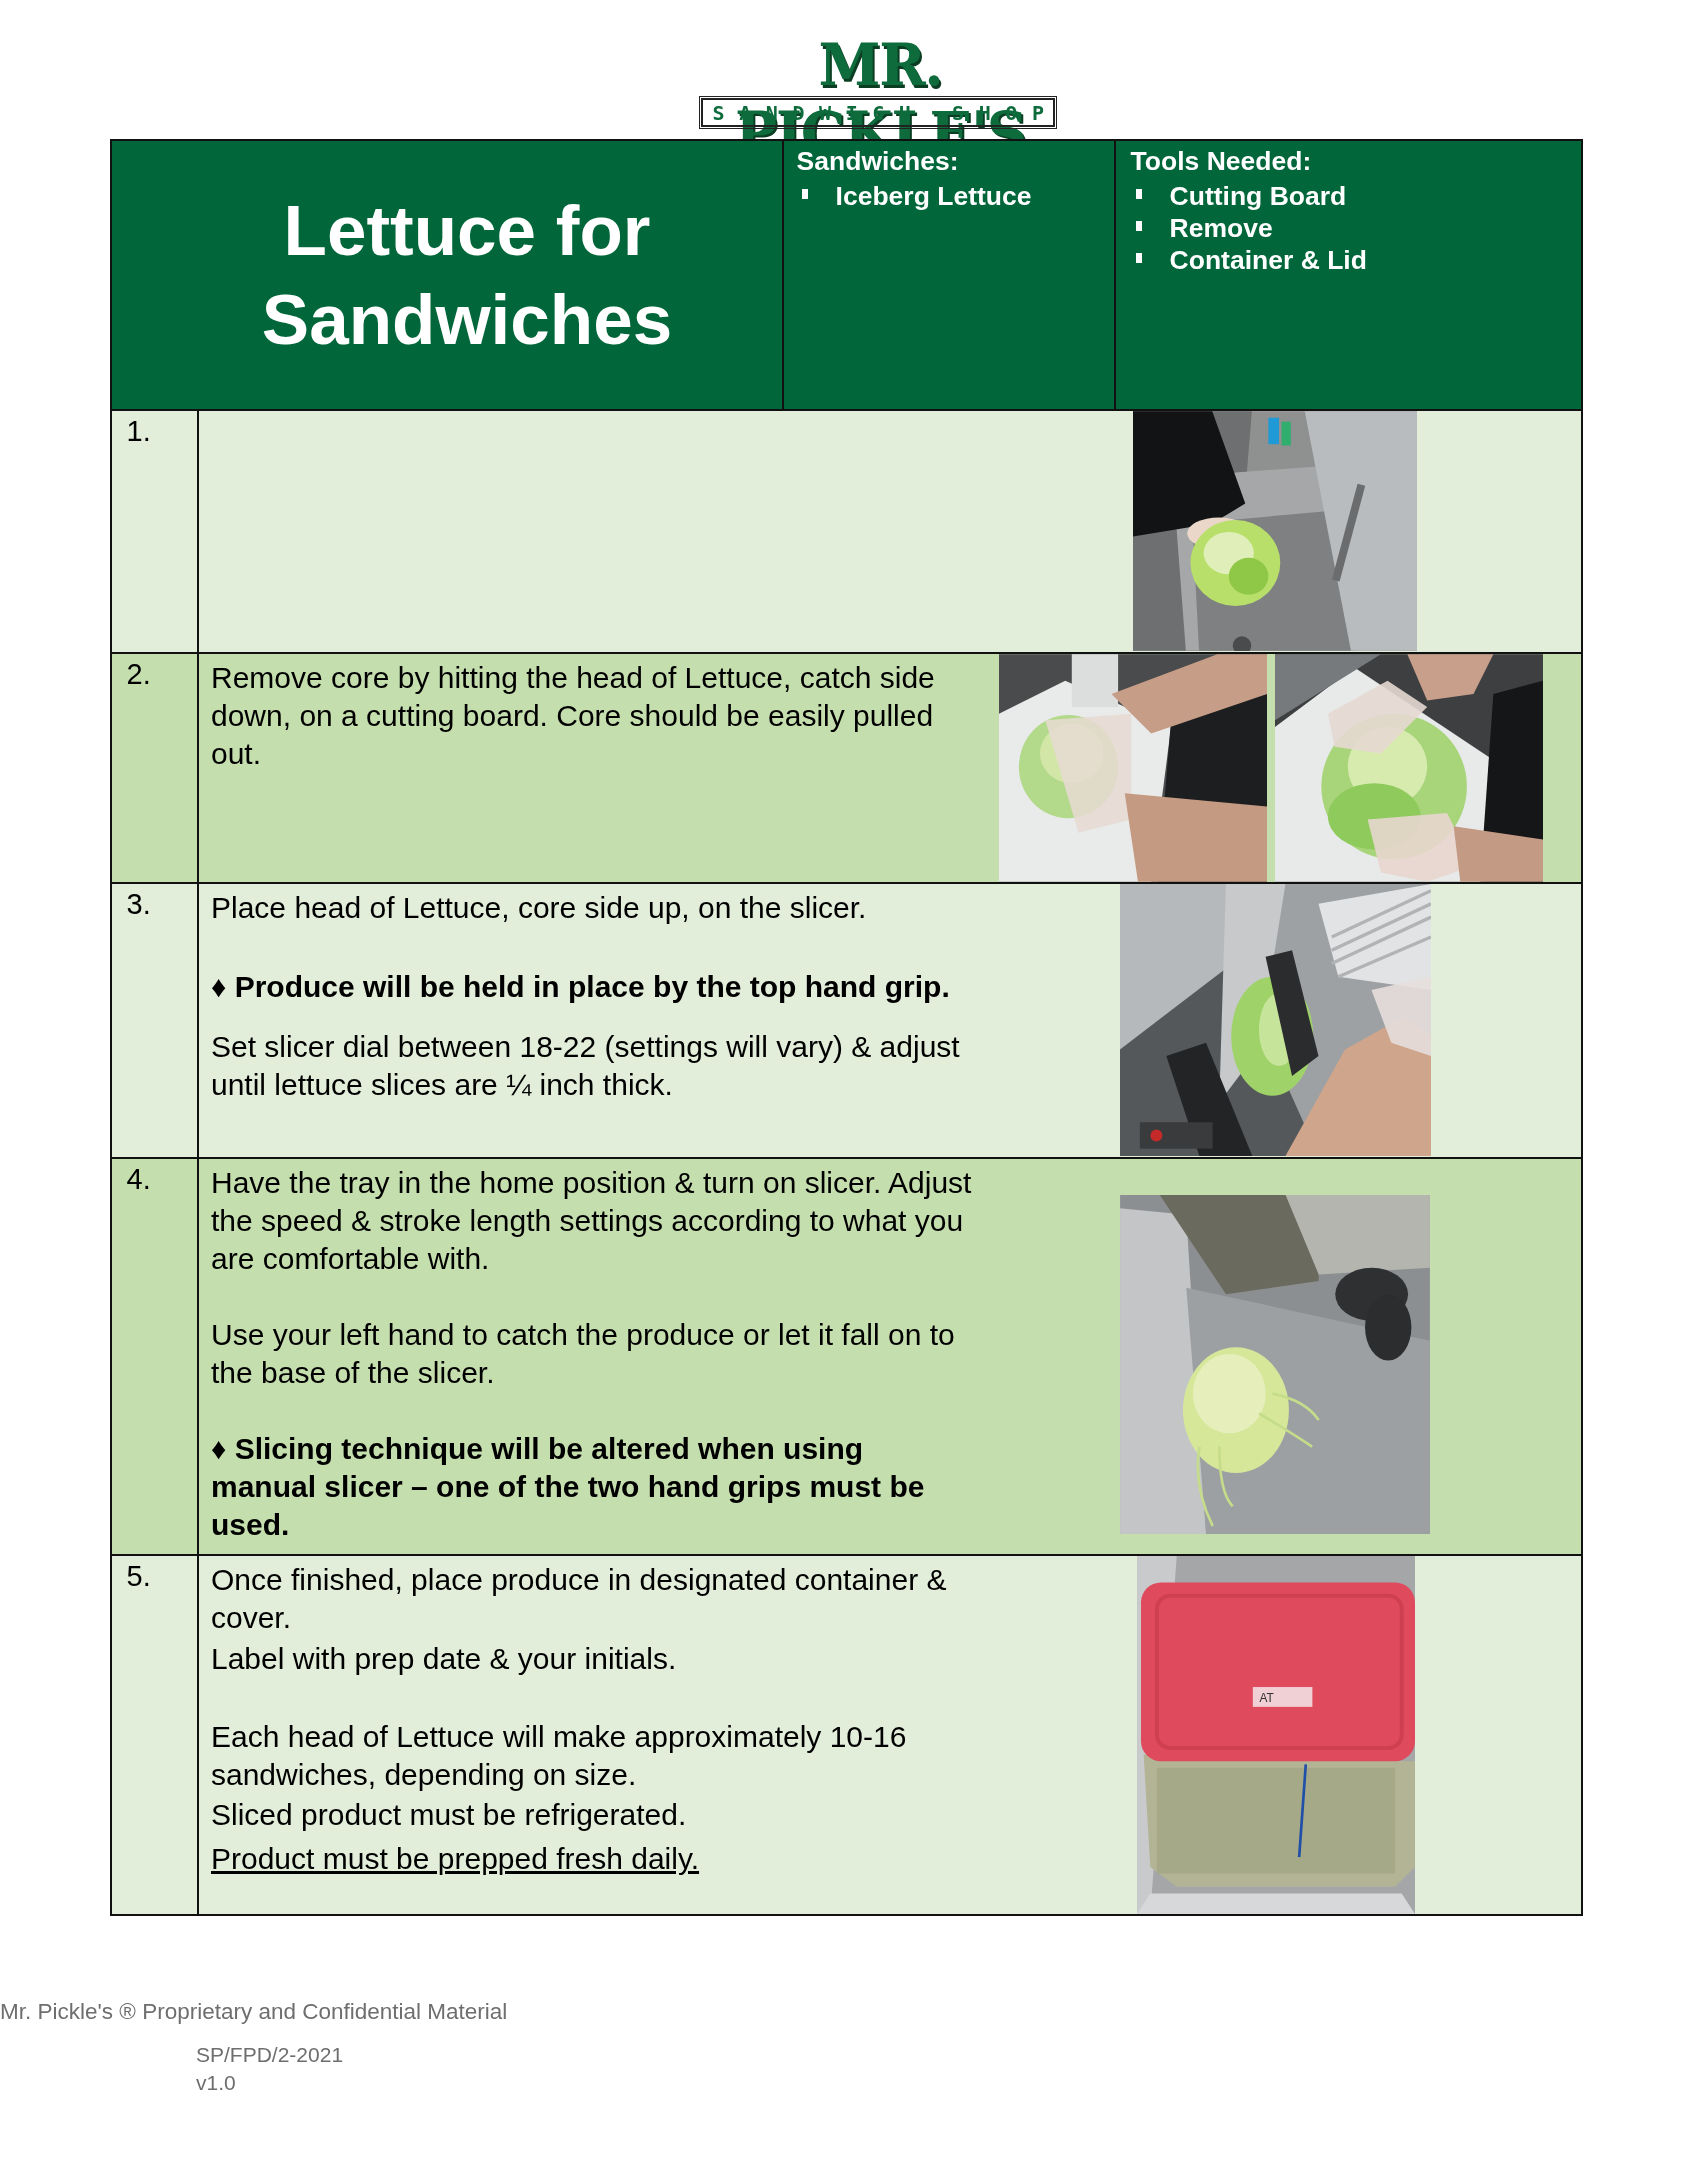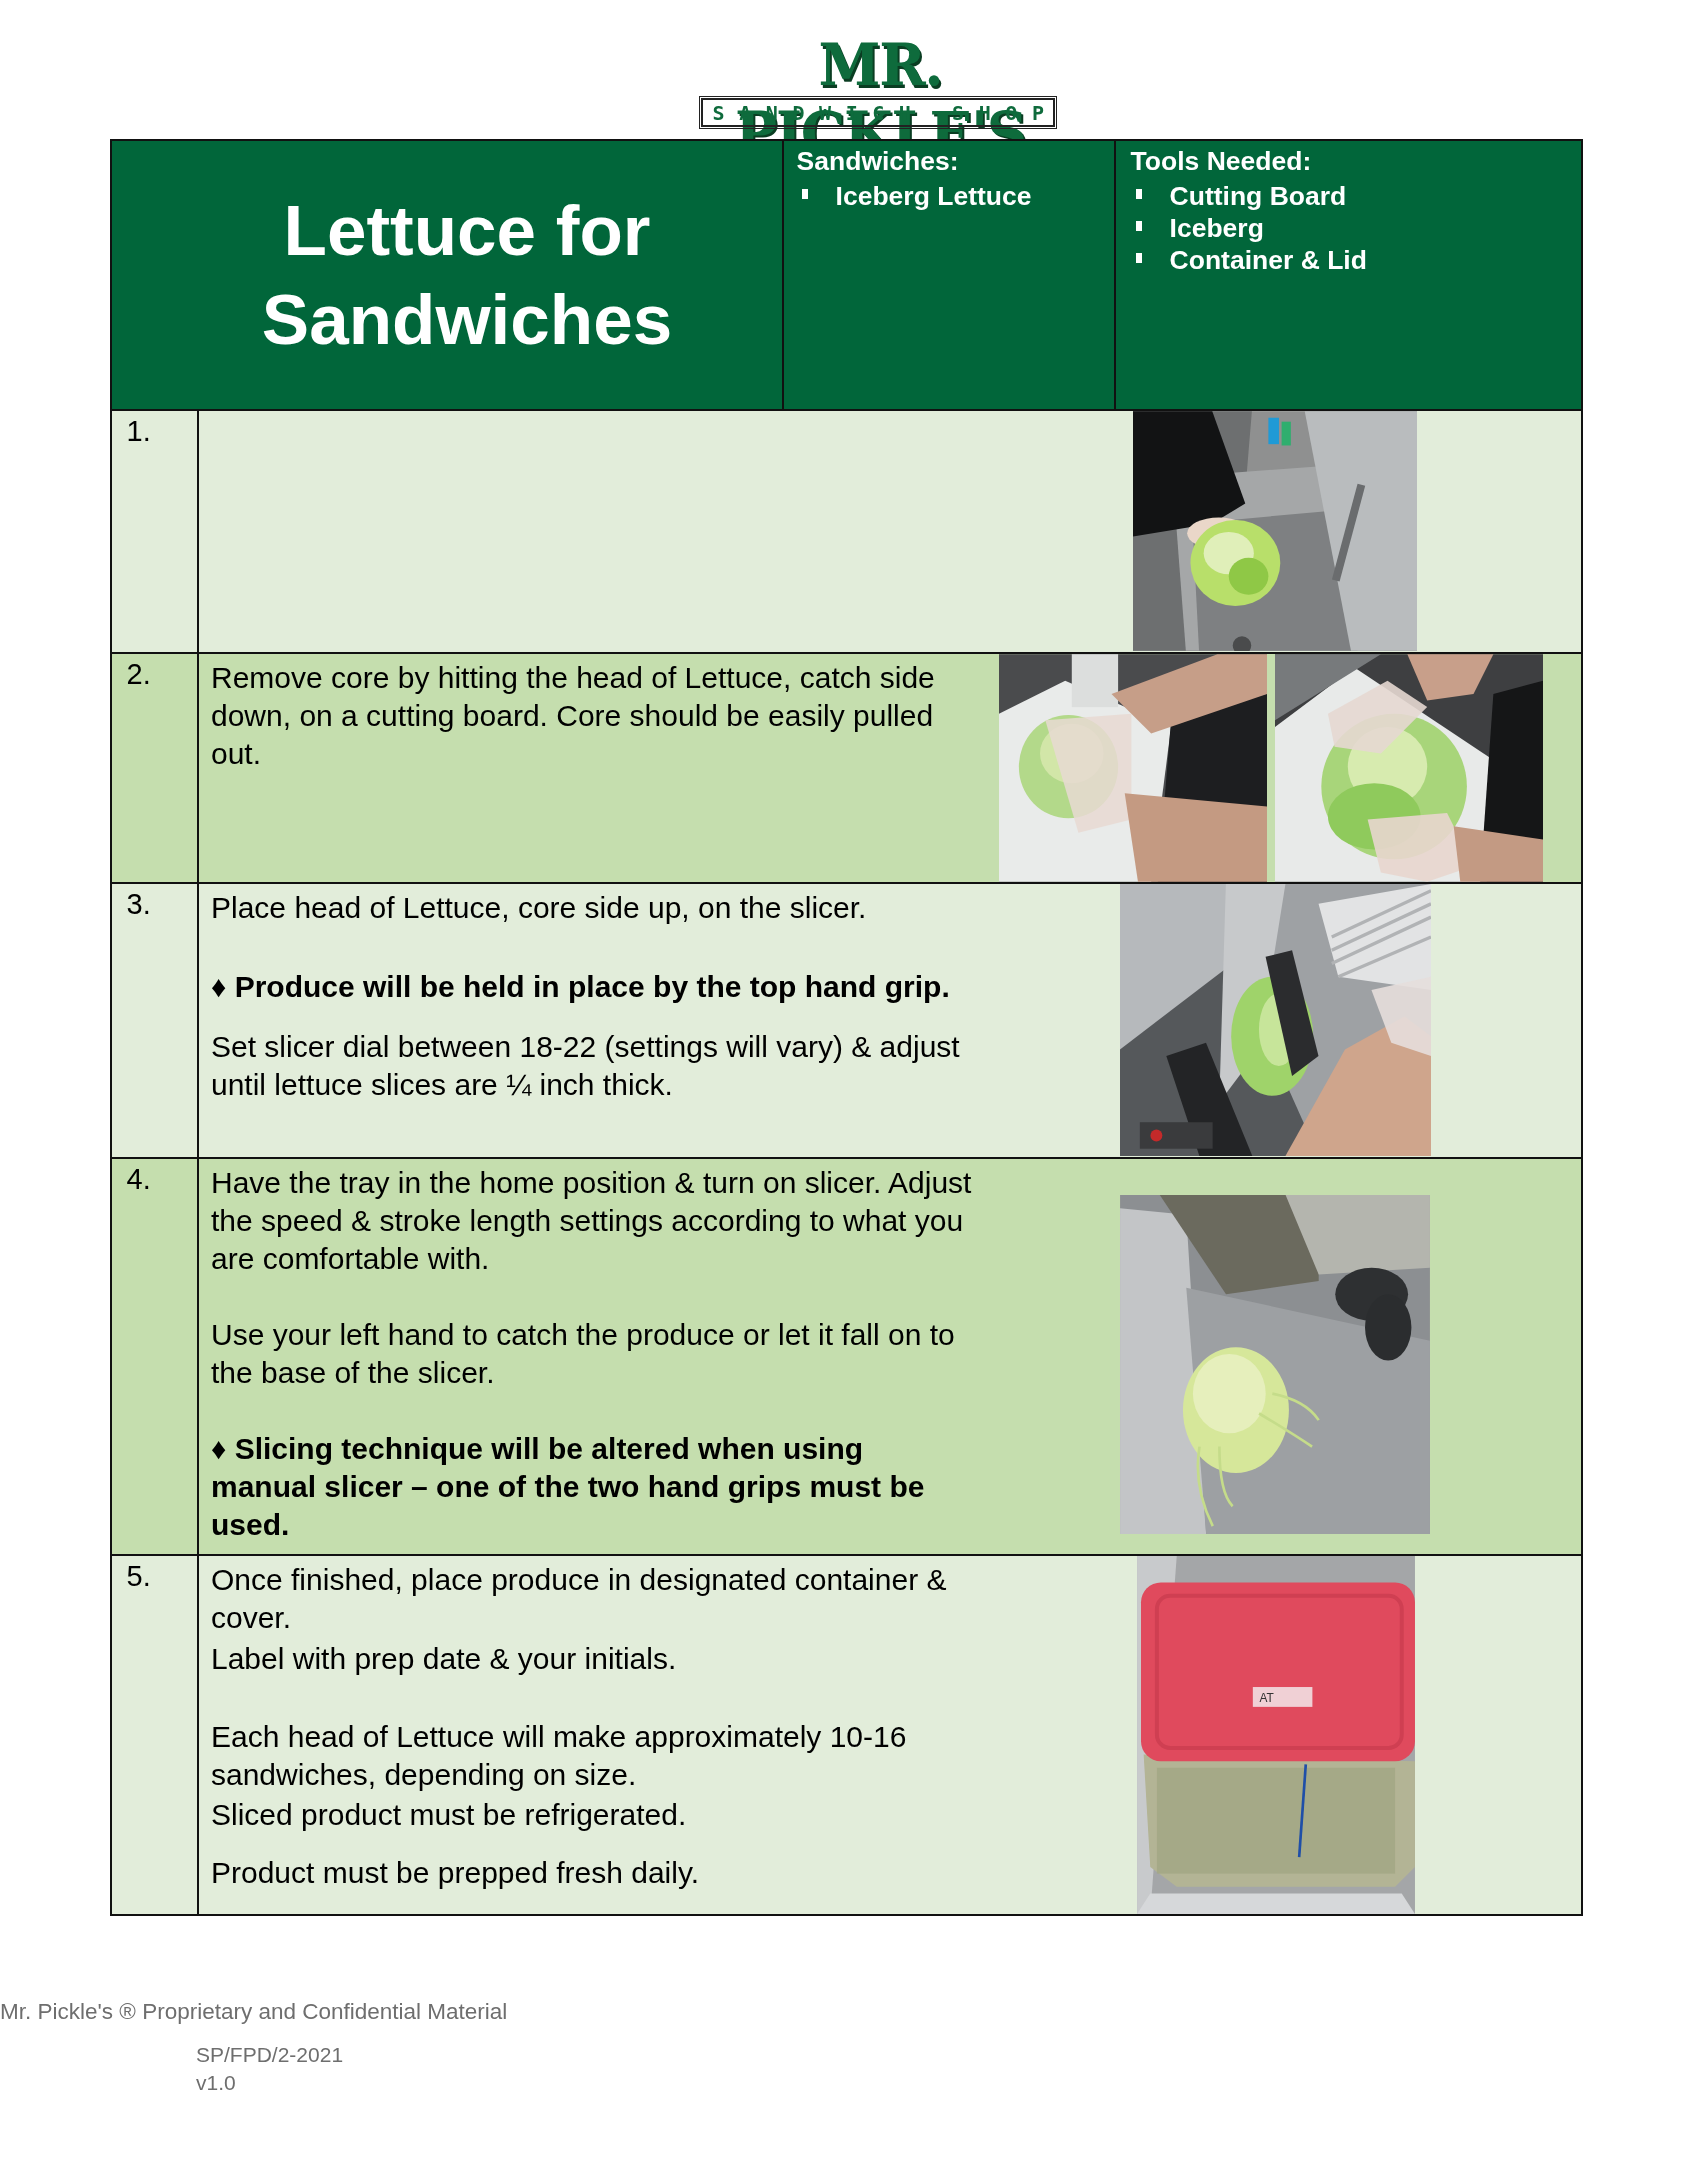--- a/index.html
+++ b/index.html
@@ -74,21 +74,21 @@
     <div class="hdr-ingr">
       <div class="hdr-label">Sandwiches:</div>
       <ul class="hdr-list">
         <li><span class="bullet"></span><span>Iceberg Lettuce</span></li>
       </ul>
     </div>
     <div class="hdr-tools">
       <div class="hdr-label">Tools Needed:</div>
       <ul class="hdr-list">
         <li><span class="bullet"></span><span>Cutting Board</span></li>
-        <li><span class="bullet"></span><span>Iceberg</span></li>
+        <li><span class="bullet"></span><span>Remove</span></li>
         <li><span class="bullet"></span><span>Container &amp; Lid</span></li>
       </ul>
     </div>
   </div>
 
   <div class="row light" style="height:243px;">
     <div class="num">1.</div>
     <div class="photo" style="left:1021px; top:0; width:284px; height:240px;">
       <svg width="284" height="240" viewBox="0 0 430 363">
         <rect width="430" height="363" fill="#8f9090"></rect>
@@ -210,21 +210,21 @@
   </div>
 
   <div class="row light" style="height:358px;">
     <div class="num">5.</div>
     <div class="txt" style="width:741px;">
       <p>Once finished, place produce in designated container &amp; cover.</p>
       <p style="margin-top:2.6px;">Label with prep date &amp; your initials.</p>
       <div class="gap" style="height:40px;"></div>
       <p>Each head of Lettuce will make approximately 10-16 sandwiches, depending on size.</p>
       <p style="margin-top:2.6px;">Sliced product must be refrigerated.</p>
-      <p style="margin-top:20px;">Product must be prepped fresh daily.</p>
+      <p style="margin-top:6px;text-decoration:underline;">Product must be prepped fresh daily.</p>
     </div>
     <div class="photo" style="left:1025px; top:0; width:278px; height:358px;">
       <svg width="278" height="358" viewBox="0 0 420 541">
         <rect width="420" height="541" fill="#a4a6a8"></rect>
         <polygon points="0,0 60,0 20,541 0,541" fill="#c8cacc"></polygon>
         <polygon points="10,300 420,310 420,470 390,500 60,500 20,470" fill="#b3b495"></polygon>
         <rect x="30" y="320" width="360" height="160" fill="#9fa482" opacity="0.7"></rect>
         <line x1="255" y1="315" x2="245" y2="455" stroke="#1f4fa8" stroke-width="4"></line>
         <rect x="6" y="40" width="414" height="270" rx="30" fill="#e04a5d"></rect>
         <rect x="30" y="60" width="370" height="230" rx="20" fill="none" stroke="#cf3f52" stroke-width="6"></rect>

